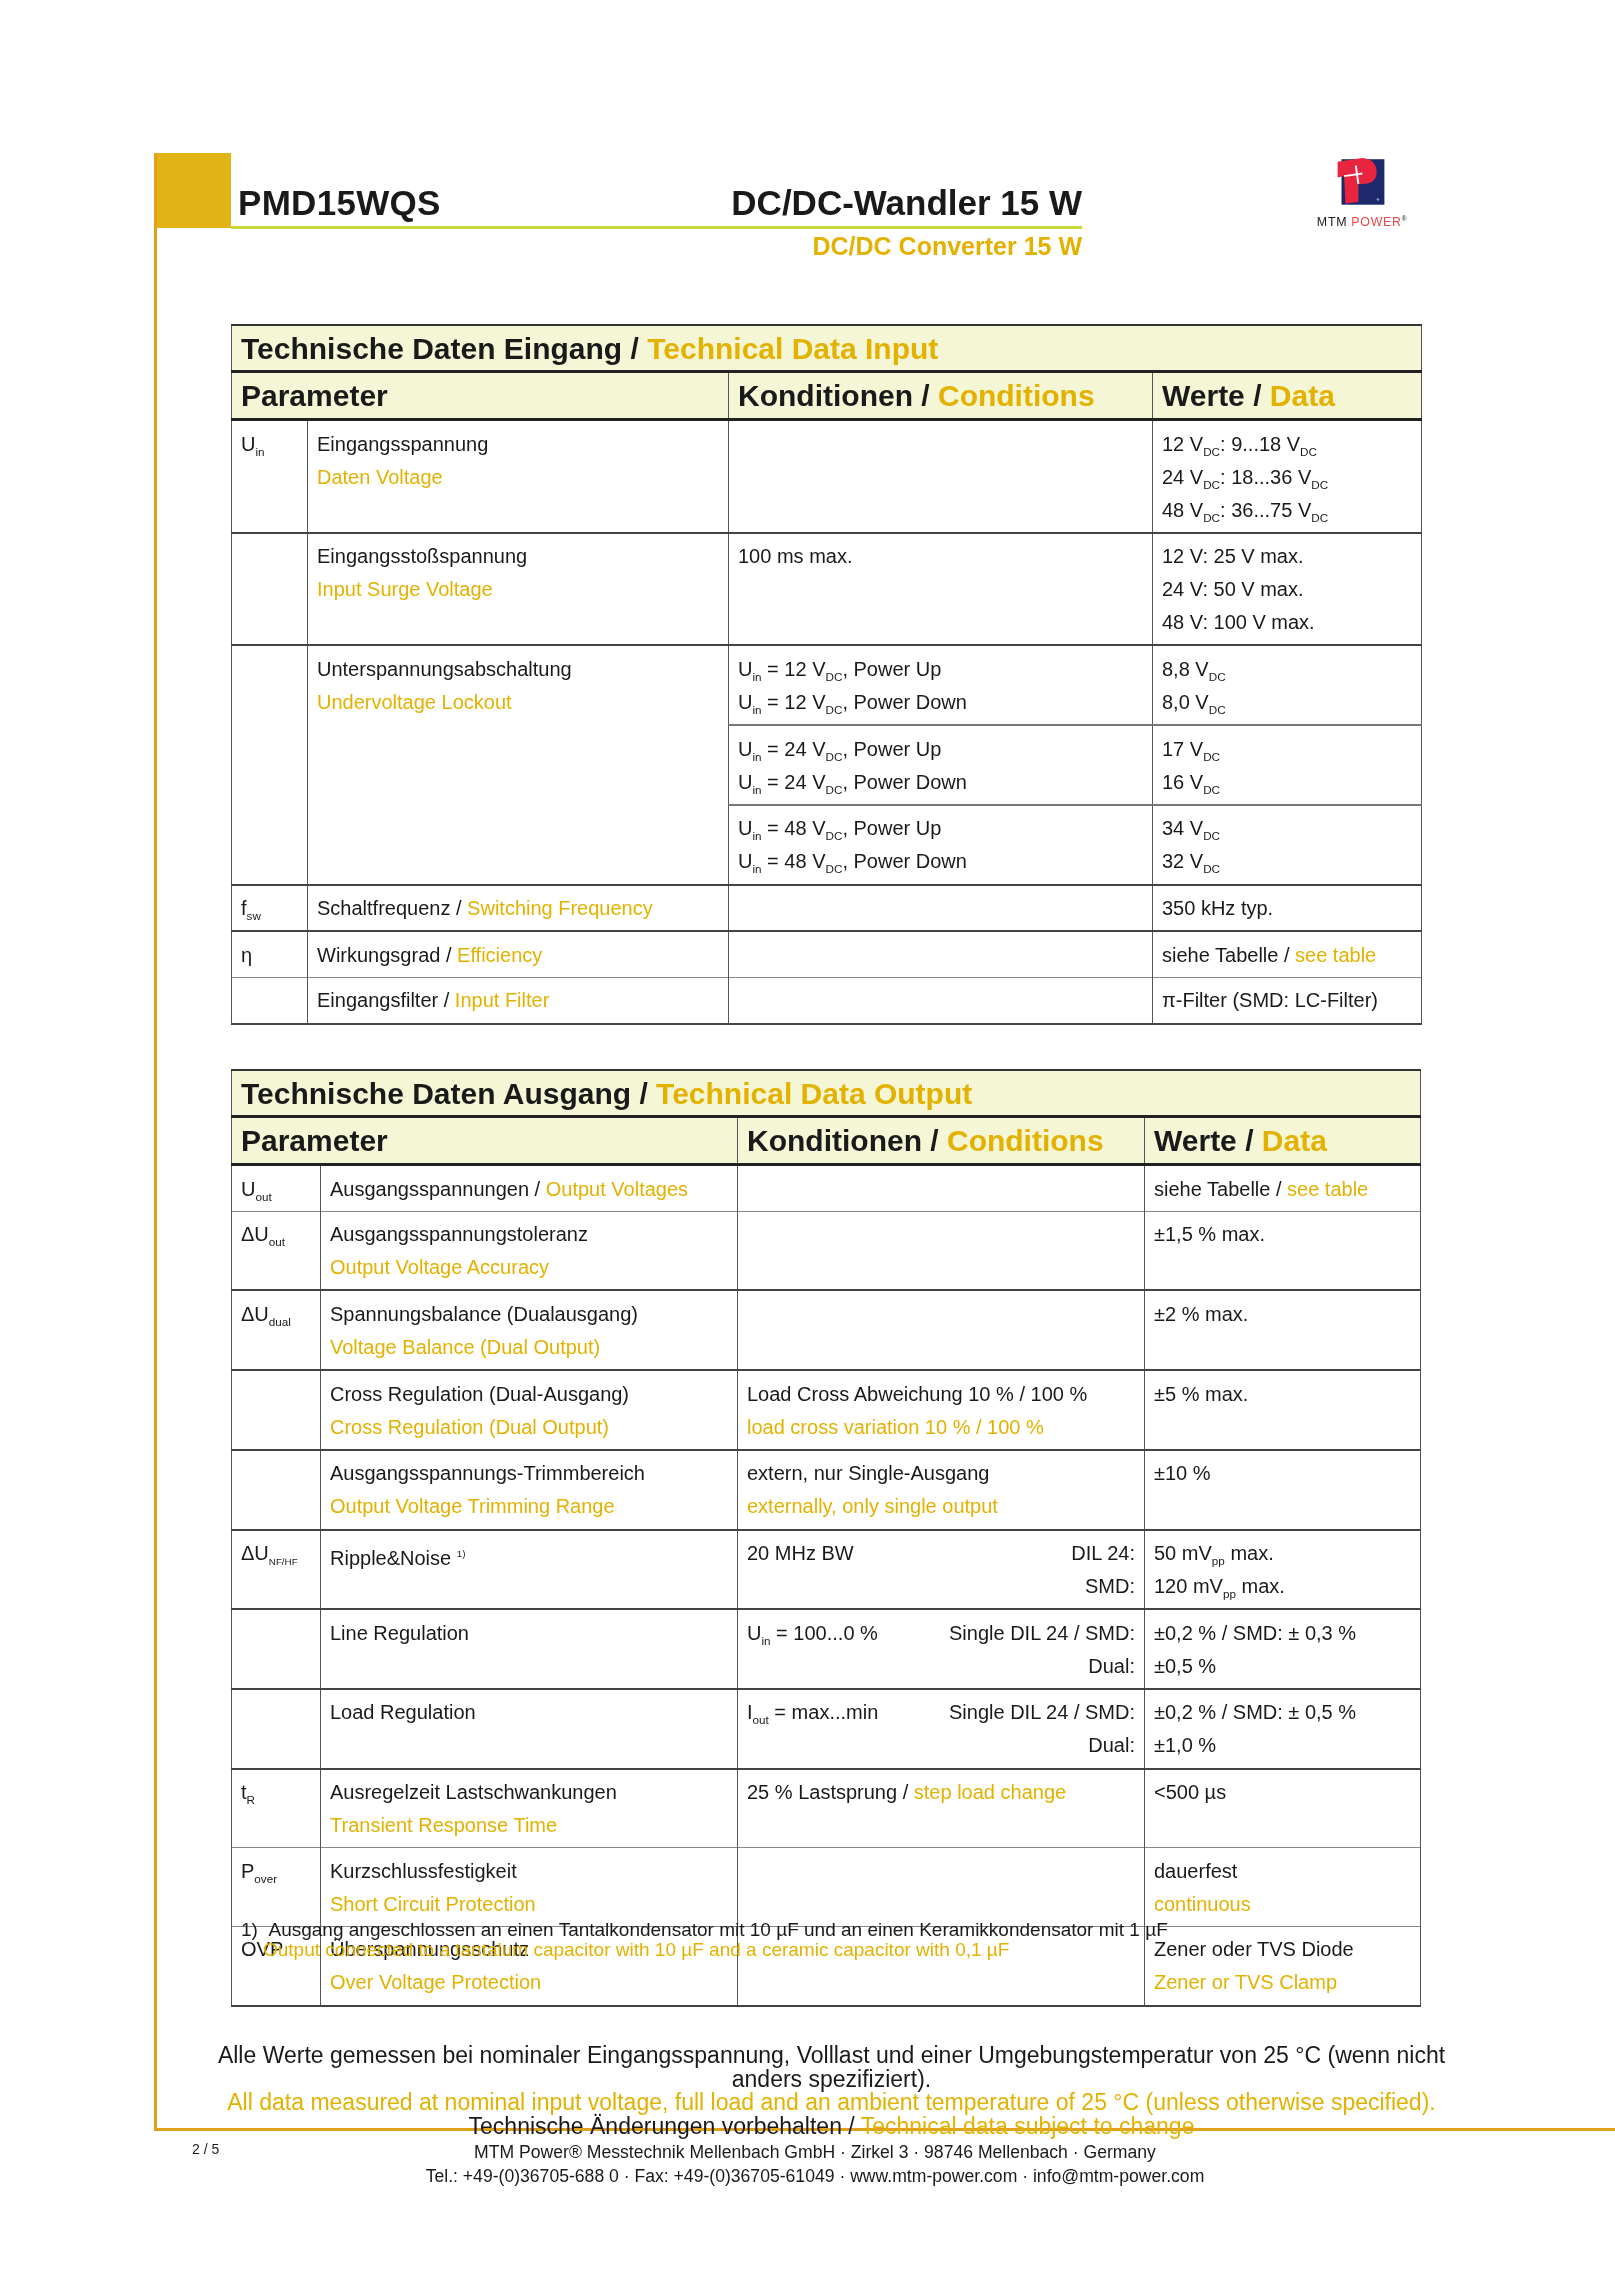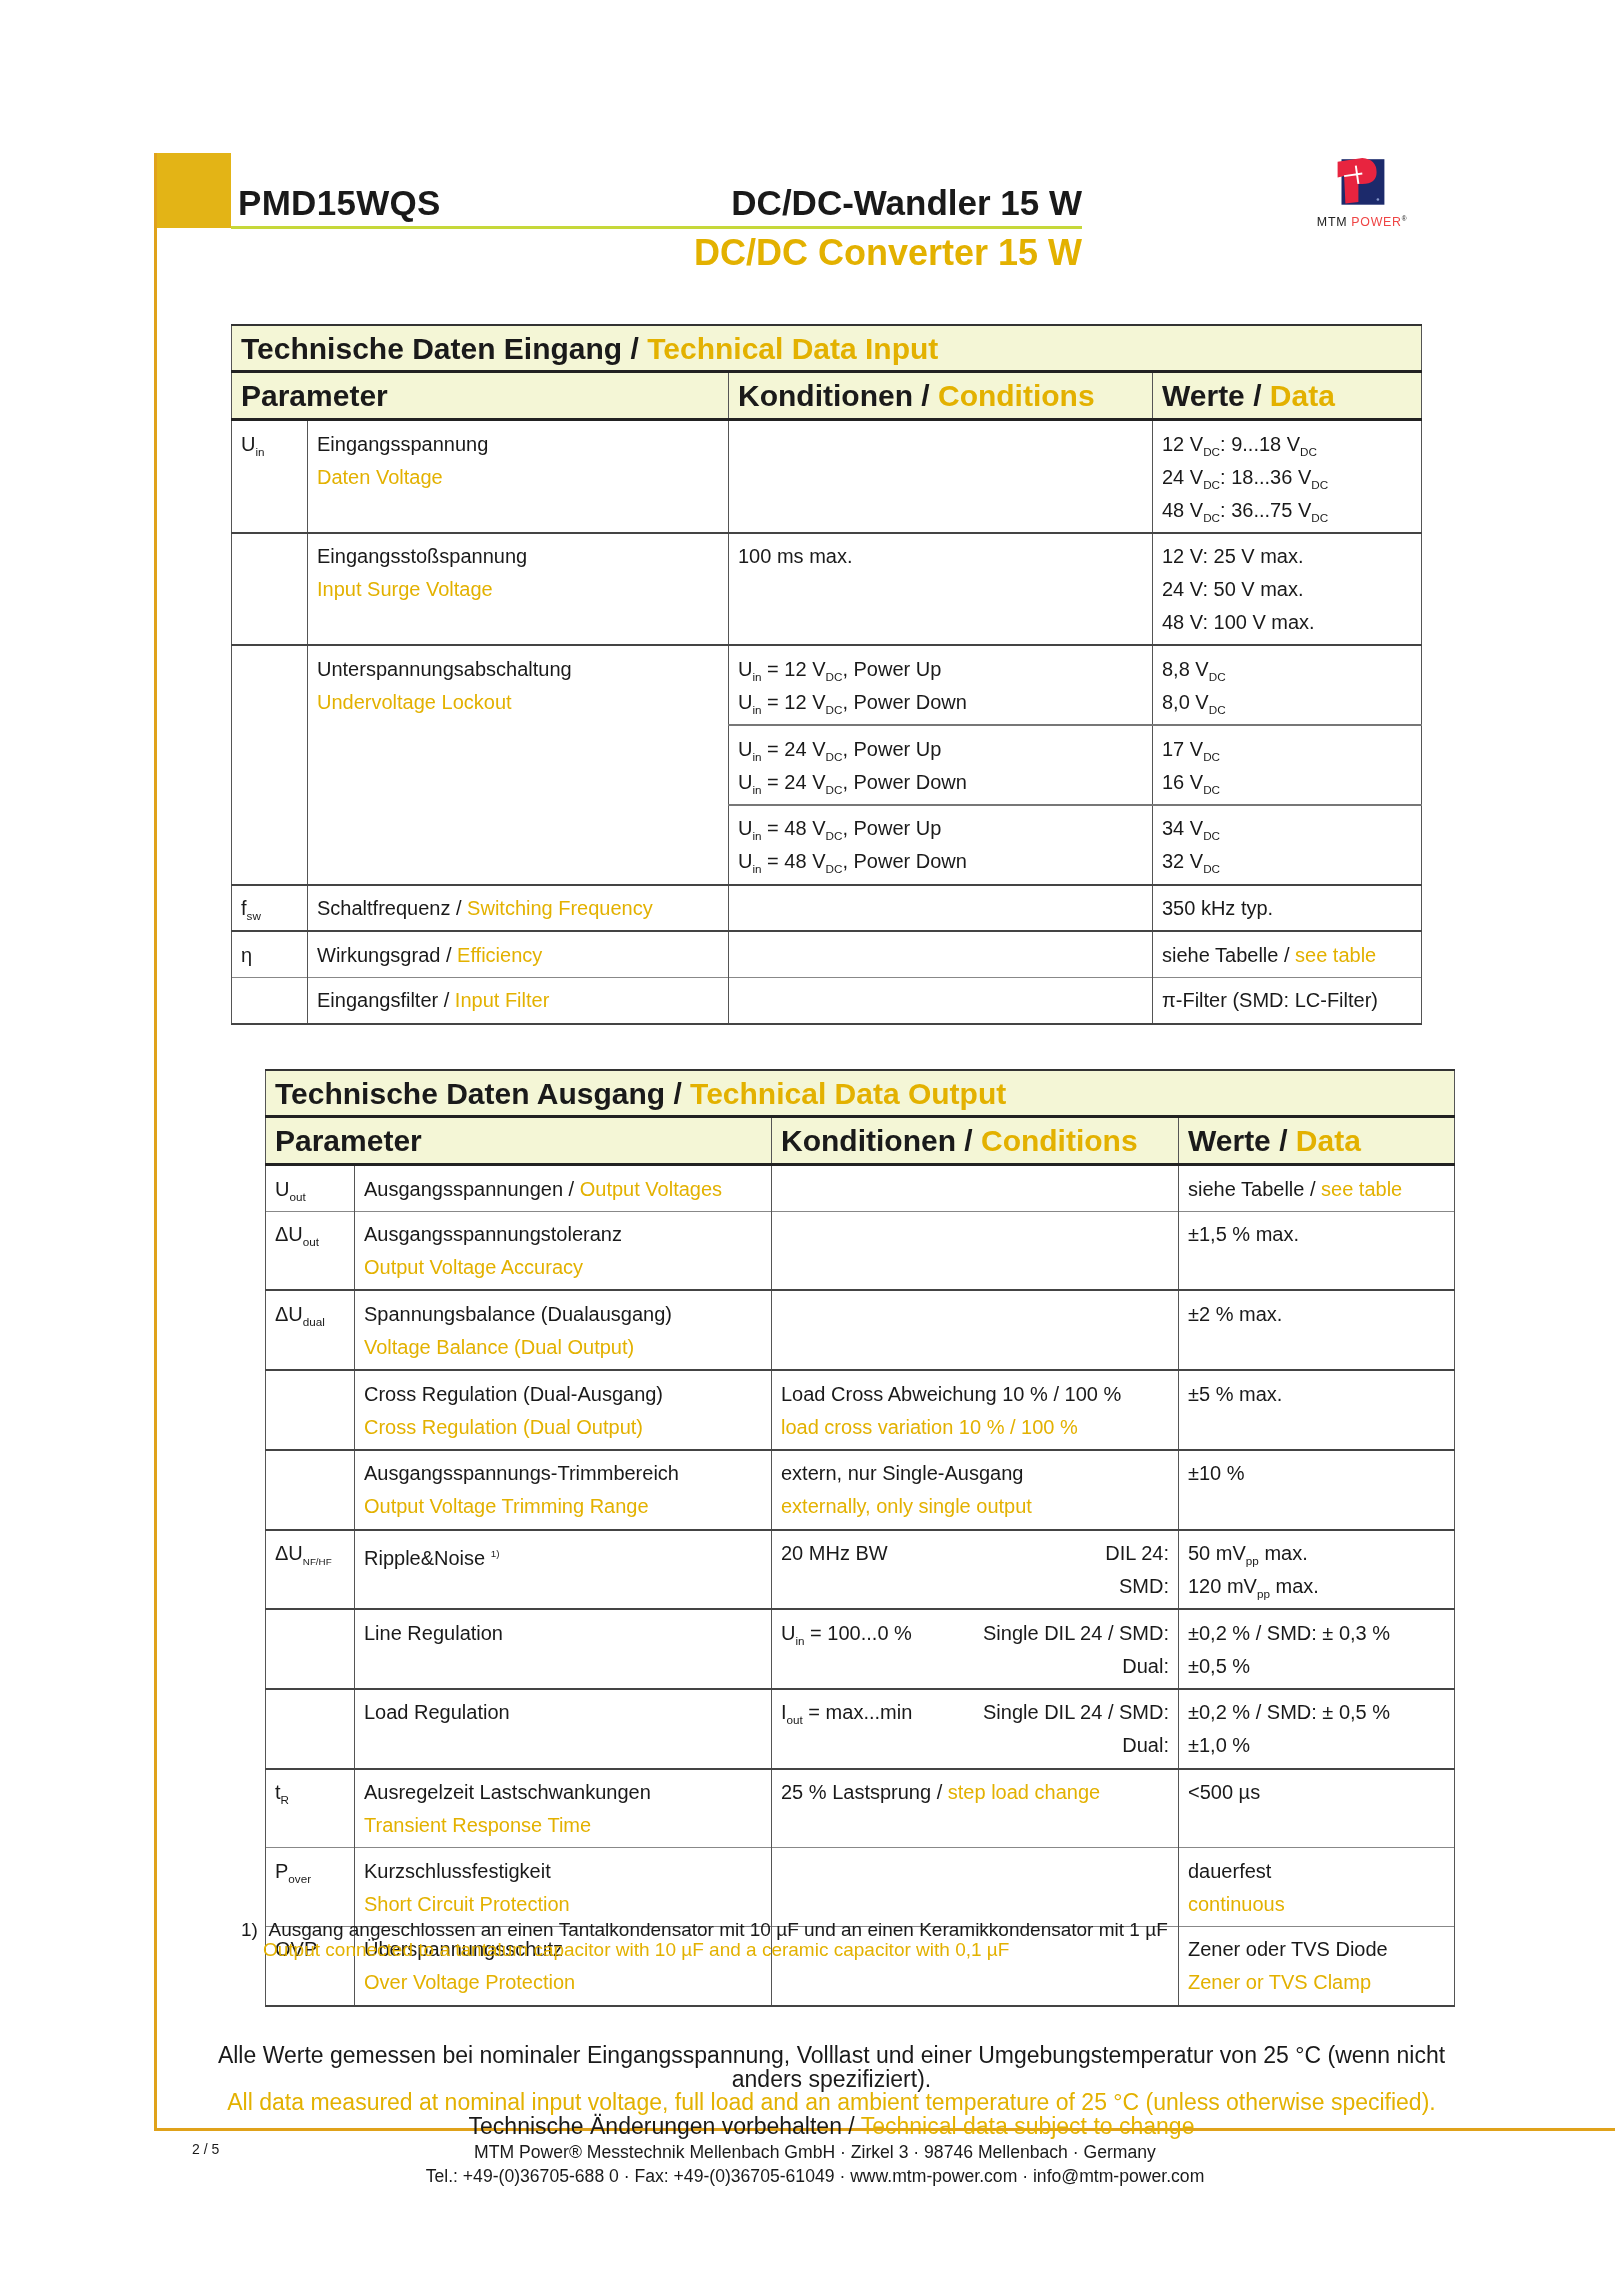--- a/index.html
+++ b/index.html
@@ -5,21 +5,21 @@
   html, body { margin:0; padding:0; background:#ffffff; }
   body { width:1616px; height:2284px; position:relative; overflow:hidden;
          font-family:"Liberation Sans", "DejaVu Sans", sans-serif; color:#1a1a1a; }
   .abs { position:absolute; }
   .yellow-block { left:154px; top:153px; width:77px; height:75px; background:#e3b416; }
   .orange-vline { left:154px; top:153px; width:3.3px; height:1976px; background:#e0a21a; }
   .orange-hline { left:154px; top:2128px; width:1461px; height:3.3px; background:#e0a21a; }
   .title-left { left:238px; top:183px; font-size:35px; font-weight:bold; letter-spacing:0.3px; }
   .title-right { left:658px; top:183px; width:424px; text-align:right; font-size:35px; font-weight:bold; }
   .title-line { left:231px; top:226px; width:851px; height:3.3px; background:#c6d83a; }
-  .subtitle { left:626px; top:232px; width:456px; text-align:right; font-size:36px; font-weight:bold; color:#e3b100; }
+  .subtitle { left:626px; top:232px; width:456px; text-align:right; font-size:25px; font-weight:bold; color:#e3b100; }
   .logo { left:1336px; top:154px; width:50px; height:52px; }
   .logo-text { left:1297px; top:215px; width:130px; text-align:center; font-size:12.4px; color:#222; letter-spacing:0.7px; }
   .logo-text .blue { color:#ef4444; }
 
   table.spec { position:absolute; border-collapse:collapse; table-layout:fixed; font-size:20px;border-radius:19px; }
   table.spec td { vertical-align:top; border-left:1.3px solid #555; border-right:1.3px solid #555; padding:6.5px 9px 5.2px 9px; line-height:33px; }
   table.spec tr.sep td { border-top:2px solid #444; }
   table.spec tr.thinsep td { border-top:1.3px solid #888; }
   .caption-row td { background:#f4f6d6; font-size:30px; font-weight:bold; border-top:2px solid #333; padding:3.9px 9px 2.6px 9px !important; line-height:38px !important; }
   .head-row td { background:#f4f6d6; font-size:30px; font-weight:bold; border-top:3.3px solid #222 !important; border-bottom:3.3px solid #222; padding:1.3px 9px !important; line-height:42px !important; }
@@ -156,21 +156,21 @@
 
   <tr class="thinsep last">
     <td></td>
     <td><span>Eingangsfilter / </span><span class="en">Input Filter</span></td>
     <td></td>
     <td>π-Filter (SMD: LC-Filter)</td>
   </tr>
 </tbody>
   </table>
 
-<table class="spec" style="left:231px; top:1069px; width:1190px;margin-left:34px;">
+<table class="spec" style="left:231px; top:1069px; width:1190px;">
   <colgroup>
       <col style="width:89px">
       <col style="width:417px">
       <col style="width:407px">
       <col style="width:276px">
     </colgroup>
   <tbody>
       <tr class="caption-row">
     <td colspan="4"><span>Technische Daten Ausgang / </span><span class="en">Technical Data Output</span></td>
   </tr>

